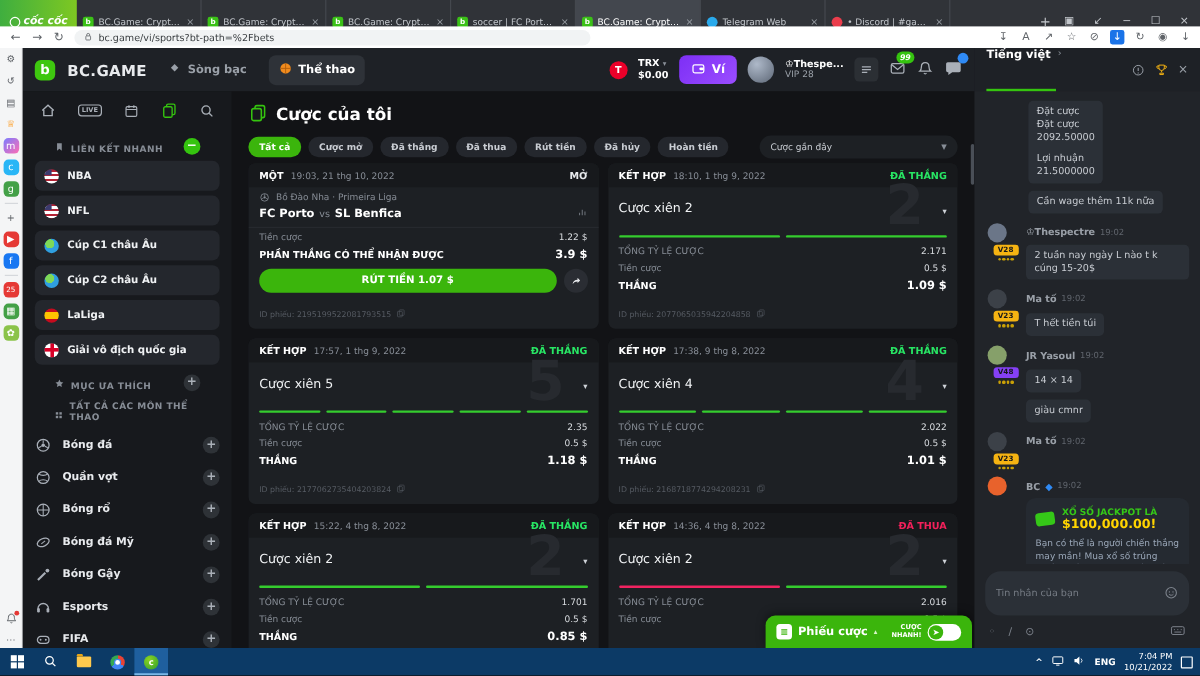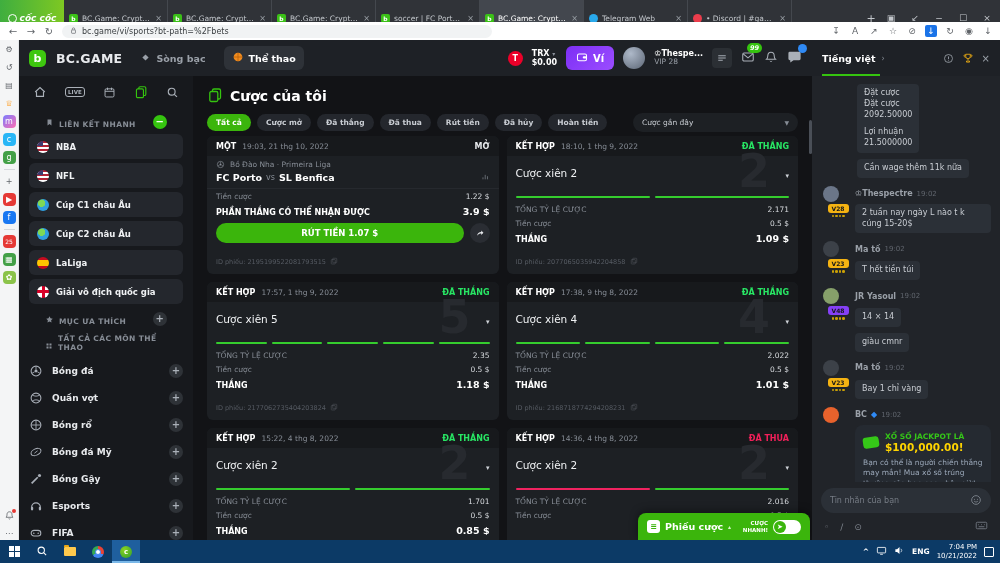--- a/index.html
+++ b/index.html
@@ -122,21 +122,21 @@
   #betslip{position:absolute;right:2px;bottom:0;width:172px;height:27px;border-radius:8px 8px 0 0;background:#3bb50c;display:flex;align-items:center;gap:5px;padding:0 9px;box-shadow:0 -2px 8px rgba(0,0,0,.4);cursor:pointer;}
   #betslip .bsdoc{width:13px;height:13px;border-radius:3px;background:#fff;color:#3bb50c;display:flex;align-items:center;justify-content:center;font-size:8px;font-weight:bold;}
   #betslip .bslabel{font-size:9.5px;font-weight:bold;color:#fff;}
   #betslip .bscaret{font-size:6px;color:#d7f5c8;}
   #betslip .quick{margin-left:auto;text-align:right;font-size:5.5px;font-weight:bold;color:#fff;line-height:1.2;}
   #togg{width:28px;height:14px;border-radius:7px;background:#fff;display:flex;align-items:center;padding:1px;cursor:pointer;}
   #togg .knob{width:12px;height:12px;border-radius:50%;background:#3bb50c;color:#fff;font-size:7px;display:flex;align-items:center;justify-content:center;}
 
   
   #chat{position:absolute;right:0;top:0;width:188px;bottom:0;background:#212429;display:flex;flex-direction:column;}
-  #chathead{height:36px;flex:none;background:#1e2126;display:flex;align-items:center;padding:0 10px;gap:6px;position:relative;}
+  #chathead{height:36px;flex:none;background:#1e2126;display:flex;padding:0 10px;gap:6px;position:relative;}
   #chathead .lang{font-size:9.5px;font-weight:bold;color:#fff;}
   #chathead .chv{color:#878d96;font-size:8px;}
   #chathead .hicos{margin-left:auto;display:flex;align-items:center;gap:8px;color:#9aa0a8;}
   #chathead .underline{position:absolute;left:10px;bottom:0;width:58px;height:2px;background:#35c40f;}
   #chatmsgs{flex:1;overflow:hidden;padding:6px 9px 0;}
   .bubble{background:#2b3037;border-radius:4px;padding:4px 7px;font-size:8px;color:#c9cdd3;display:inline-block;max-width:150px;margin:2px 0;}
   .bubble .bl{line-height:1.35;}
   .bubble .sp{height:7px;}
   .plainwrap{margin-left:36px;}
   .msg{display:grid;grid-template-columns:34px 1fr;margin-top:6px;}
@@ -146,21 +146,21 @@
   .msg .bcol{display:flex;flex-direction:column;align-items:center;gap:2px;padding-top:2px;}
   .vbadge{font-size:6px;font-weight:bold;border-radius:3px;padding:1px 4px;color:#15161a;}
   .vdots{display:flex;gap:1px;}
   .vdots i{width:2.5px;height:2.5px;border-radius:50%;background:#caa006;}
   .jack{background:#252a31;border-radius:8px;padding:7px 8px;max-width:152px;margin-top:2px;}
   .jack .jtop{display:flex;align-items:center;gap:6px;}
   .jack .jticket{width:16px;height:11px;border-radius:3px;background:#35c718;transform:rotate(-8deg);flex:none;}
   .jack .jt1{font-size:7.5px;font-weight:bold;color:#35c718;}
   .jack .jt2{font-size:10.5px;font-weight:bold;color:#ffd400;}
   .jack .jbody{font-size:7.5px;color:#9aa7b8;line-height:1.4;margin-top:5px;}
-  #chatinput{flex:none;margin:6px 9px 0;height:25px;background:#2b3037;border-radius:13px;display:flex;align-items:center;gap:6px;padding:0 9px;}
+  #chatinput{flex:none;margin:6px 9px 0;height:37px;background:#2b3037;border-radius:13px;display:flex;align-items:center;gap:6px;padding:0 9px;}
   #chatinput input{flex:1;background:none;border:none;outline:none;color:#c9cdd3;font-size:8px;font-family:inherit;}
   #chatinput input::placeholder{color:#767c85;}
   #chattools{flex:none;height:27px;display:flex;align-items:center;gap:11px;padding:0 12px;color:#7d838c;font-size:9px;}
   #chattools .rt{margin-left:auto;}
 
   
   #taskbar{position:absolute;left:0;right:0;bottom:0;height:23px;background:#0c3a66;display:flex;align-items:stretch;color:#fff;}
   .tbtn{width:28px;display:flex;align-items:center;justify-content:center;}
   .tbtn.active{background:#1f5f9e;box-shadow:inset 0 -2px 0 #7ab8e8;}
   .winlogo{display:grid;grid-template-columns:5px 5px;grid-template-rows:5px 5px;gap:1px;}
@@ -844,21 +844,20 @@
           </div>
           <div class="bcol">
             <span class="vbadge" style="background: rgb(245, 179, 18);">V23</span>
             <span class="vdots">
               <i></i>
               <i></i>
               <i></i>
               <i></i>
             </span>
           </div>
-          <div><div class="bubble"><div class="bl">Bay 1 chỉ vàng</div></div><br></div>
         </div>
         <div class="msg">
           <span class="avat" style="background: rgb(232, 98, 44);"></span>
           <div class="nrow">
             <span>BC</span>
             <span style="color: rgb(47, 138, 245);">◆</span>
             <span class="tm">19:02</span>
           </div>
           <div class="bcol"></div>
           <div>

